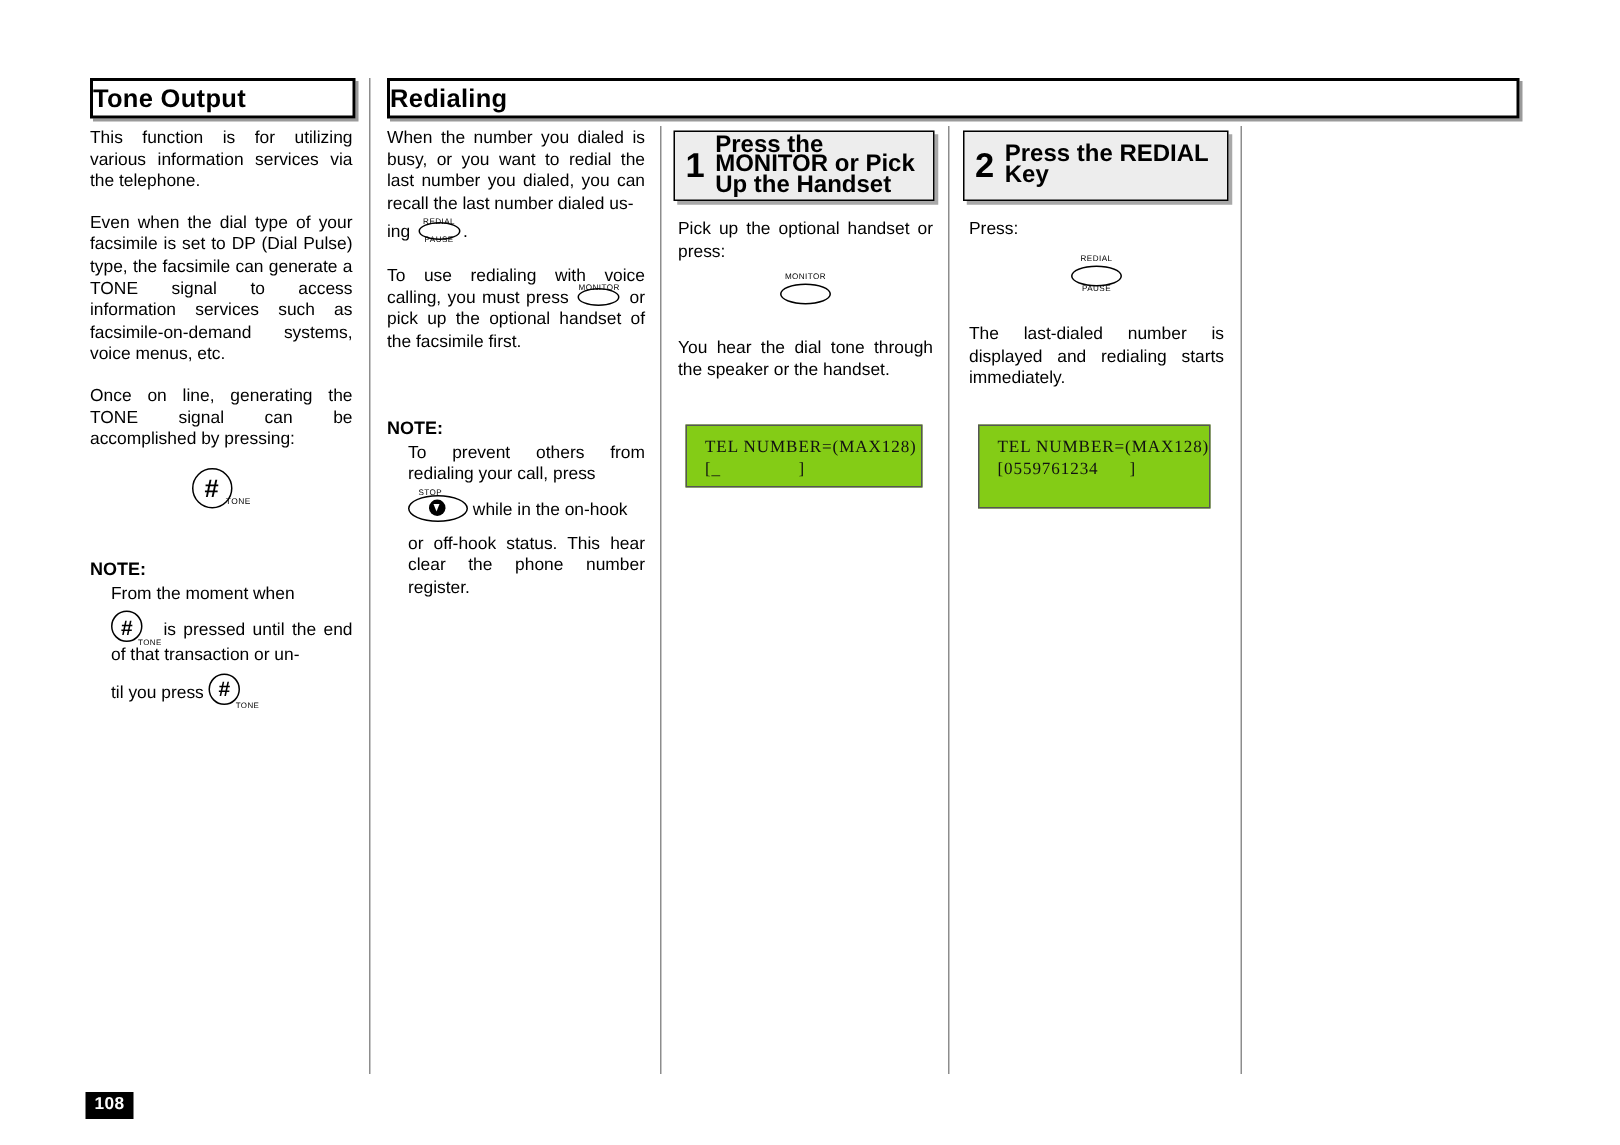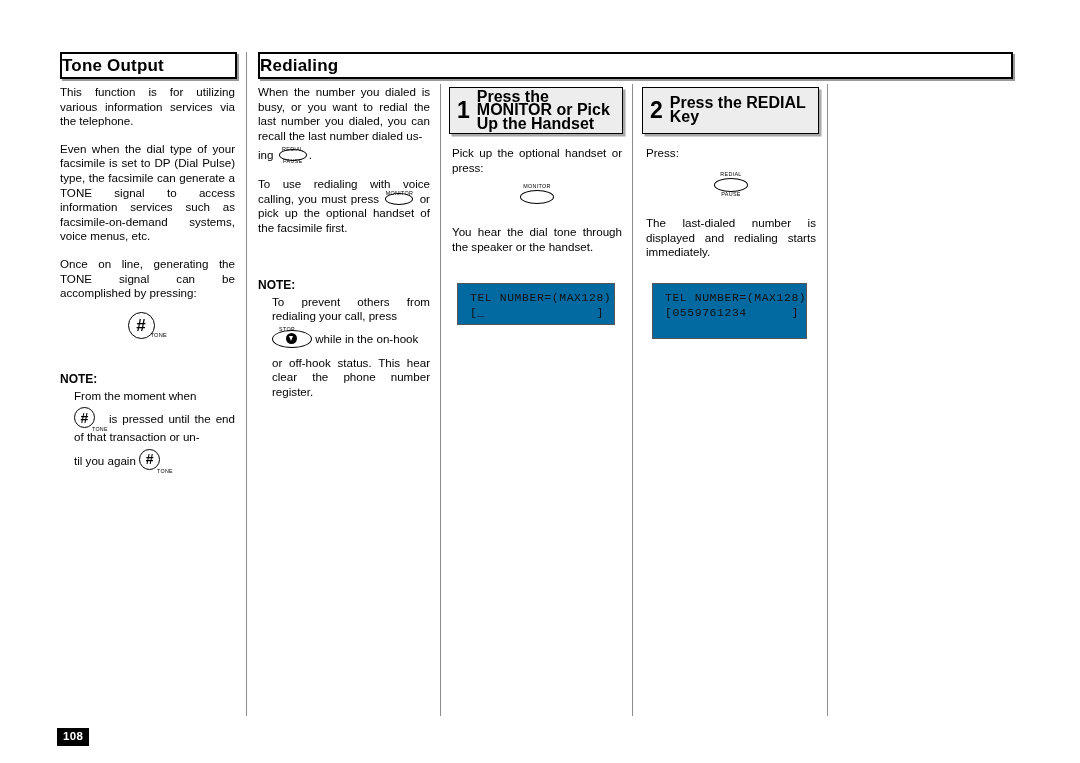--- a/index.html
+++ b/index.html
@@ -103,23 +103,23 @@
     font-weight: bold;
     line-height: 13.6px;
   }
   #step-1 { left: 449px; top: 87px; width: 174px; height: 47px; }
   #step-2 { left: 642px; top: 87px; width: 177px; height: 47px; }
 
   
   .lcd {
     position: absolute;
     border: 1.5px solid #555;
-    background: #0369a1;
-    box-sizing: border-box;
-    font-family: Liberation Mono, monospace;
+    background: #84cc16;
+    box-sizing: border-box;
+    font-family: Liberation Serif, serif;
     font-size: 11.4px;
     line-height: 15px;
     letter-spacing: 0.6px;
     padding: 7px 0 7px 12px;
     color: #111;
     white-space: pre;
   }
   #lcd-1 { left: 457px; top: 283px; width: 158px; height: 42px; }
   #lcd-2 { left: 652px; top: 283px; width: 155px; height: 56px; }
 
@@ -279,21 +279,21 @@
     <div class="note-label">NOTE:</div>
     <div class="note-body" style="margin-bottom:4px;">From the moment when</div>
     <div class="note-body" style="margin-bottom:4px;">
       <span class="key-tone">
         <span class="circ">#</span>
         <span class="sub">TONE</span>
       </span>
       <span>is pressed until the end of that transaction or un-</span>
     </div>
     <div class="note-body">
-      <span>til you again</span>
+      <span>til you press</span>
       <span class="key-tone">
         <span class="circ">#</span>
         <span class="sub">TONE</span>
       </span>
     </div>
   </div>
 
   <div class="col" id="col-2">
     <p class="tight">When the number you dialed is busy, or you want to redial the last number you dialed, you can recall the last number dialed us-</p>
     <p style="margin-top:5px;margin-bottom:13px;">

